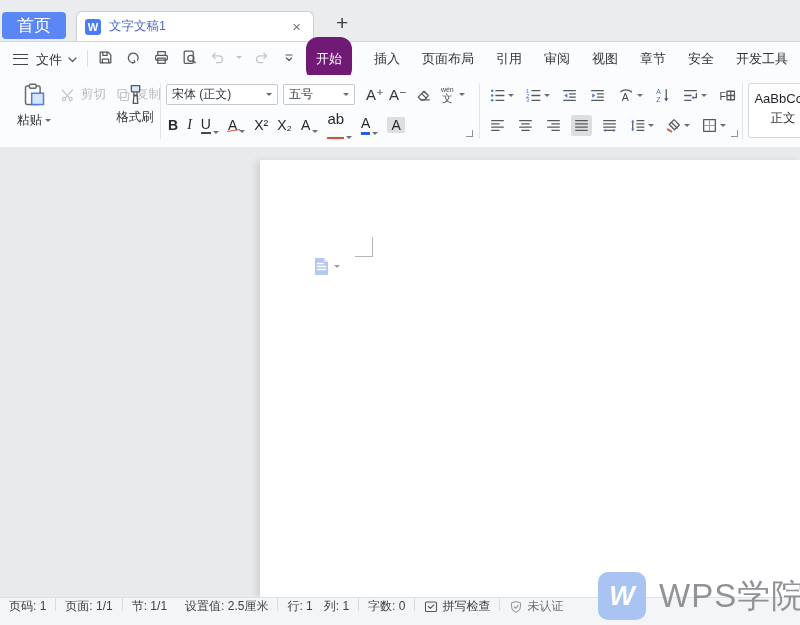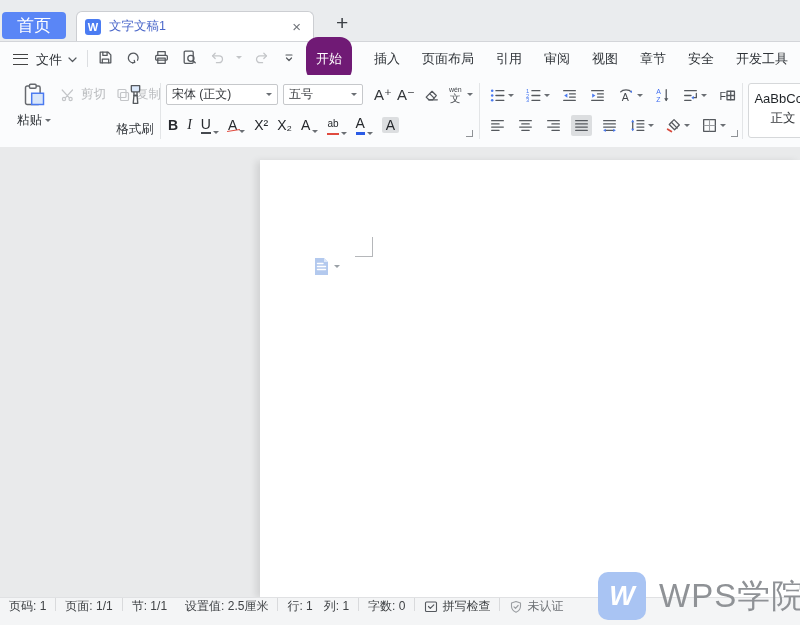--- a/index.html
+++ b/index.html
@@ -40,33 +40,33 @@
   
   .ribbon{position:absolute;left:0;top:75px;right:0;height:72px;background:#fbfcfd;border-bottom:1px solid #e2e4e6}
   .vsep-r{position:absolute;top:8px;width:1px;height:56px;background:#e3e5e7}
   .grp-label{font-size:12.5px;color:#2f3338;white-space:nowrap}
   .grp-label.g{color:#b9bbbe}
   .paste{position:absolute;left:12px;top:7px;width:44px;text-align:center}
   .paste .lbl{display:flex;align-items:center;justify-content:center;gap:3px;margin-top:3px}
   .cutcopy{position:absolute;left:60px;top:11px;display:flex;flex-direction:row;gap:9px}
   .ccrow{display:flex;align-items:center;gap:5px}
   .fmtbrush{position:absolute;left:112px;top:7px;width:46px;text-align:center}
-  .fmtbrush .lbl{margin-top:13px}
+  .fmtbrush .lbl{margin-top:1px}
   .combo{height:21px;box-sizing:border-box;border:1px solid #c6c8cb;border-radius:2px;background:#fff;
          display:flex;align-items:center;font-size:12px;color:#33363a;padding:0 5px}
   .combo .tx{flex:1 1 auto;white-space:nowrap;overflow:hidden}
   .fontrow1{position:absolute;left:166px;top:9px;display:flex;align-items:center;gap:5px}
   .fontrow2{position:absolute;left:168px;top:38px;display:flex;align-items:center;gap:9px;height:24px}
   .fbtn{display:flex;align-items:flex-end;gap:2px;font-size:14px;color:#26292d;position:relative;line-height:16px}
   .fbtn .b{font-weight:bold}
   .fbtn .i{font-style:italic;font-family:"Liberation Serif","DejaVu Serif",serif}
   .fbtn .u{border-bottom:2px solid #45494e;padding-bottom:0px}
   .strk{position:relative}
   .strk .ln{position:absolute;left:-1px;bottom:2px;width:13px;border-top:1.6px solid #e04b3f;transform:rotate(-8deg)}
-  .hl{border-bottom:2.5px solid #e04b3f;padding-bottom:1px;font-size:10px}
+  .hl{border-bottom:2.5px solid #e04b3f;padding-bottom:10px;font-size:15px}
   .fc{border-bottom:3px solid #2b5ce6;padding-bottom:1px}
   .shade{background:#dcdee0;border-radius:2px;padding:0 4px}
   .pyin{display:flex;flex-direction:column;align-items:center;line-height:1;color:#45494e}
   .pyin .t{font-size:7px}
   .pyin .bse{font-size:10.5px}
   .sizebox{font-size:13px;color:#33363a;display:flex;align-items:flex-start}
   .dlg{position:absolute;width:6px;height:6px;border-right:1.5px solid #8f9296;border-bottom:1.5px solid #8f9296}
   .pararow1{position:absolute;left:487px;top:9px;display:flex;align-items:center;gap:7px;height:22px}
   .pararow2{position:absolute;left:487px;top:38px;display:flex;align-items:center;gap:7px;height:24px}
   .pbtn{display:flex;align-items:center;gap:2px;padding:2px;border-radius:2px}
@@ -223,21 +223,21 @@
     <div class="lbl grp-label">格式刷</div>
   </div>
 
   <div class="vsep-r" style="left:160px"></div>
 
   <div class="fontrow1">
     <div class="combo" style="width:112px">
       <span class="tx">宋体 (正文)</span>
       <span class="da sm"></span>
     </div>
-    <div class="combo" style="width:80px">
+    <div class="combo" style="width:72px">
       <span class="tx">五号</span>
       <span class="da sm"></span>
     </div>
     <span class="fbtn sizebox" style="margin-left:6px;font-size:15px">A⁺</span>
     <span class="fbtn sizebox" style="font-size:15px">A⁻</span>
     <span style="margin-left:3px">
       <svg width="17" height="17" viewBox="0 0 16 16">
         <path class="st" d="M3 10.5L8.5 5l4 4-3.5 4H5.5z"></path>
           <path class="st" d="M6.3 7.2l4.2 4.2M5.5 13h8"></path>
       </svg>

